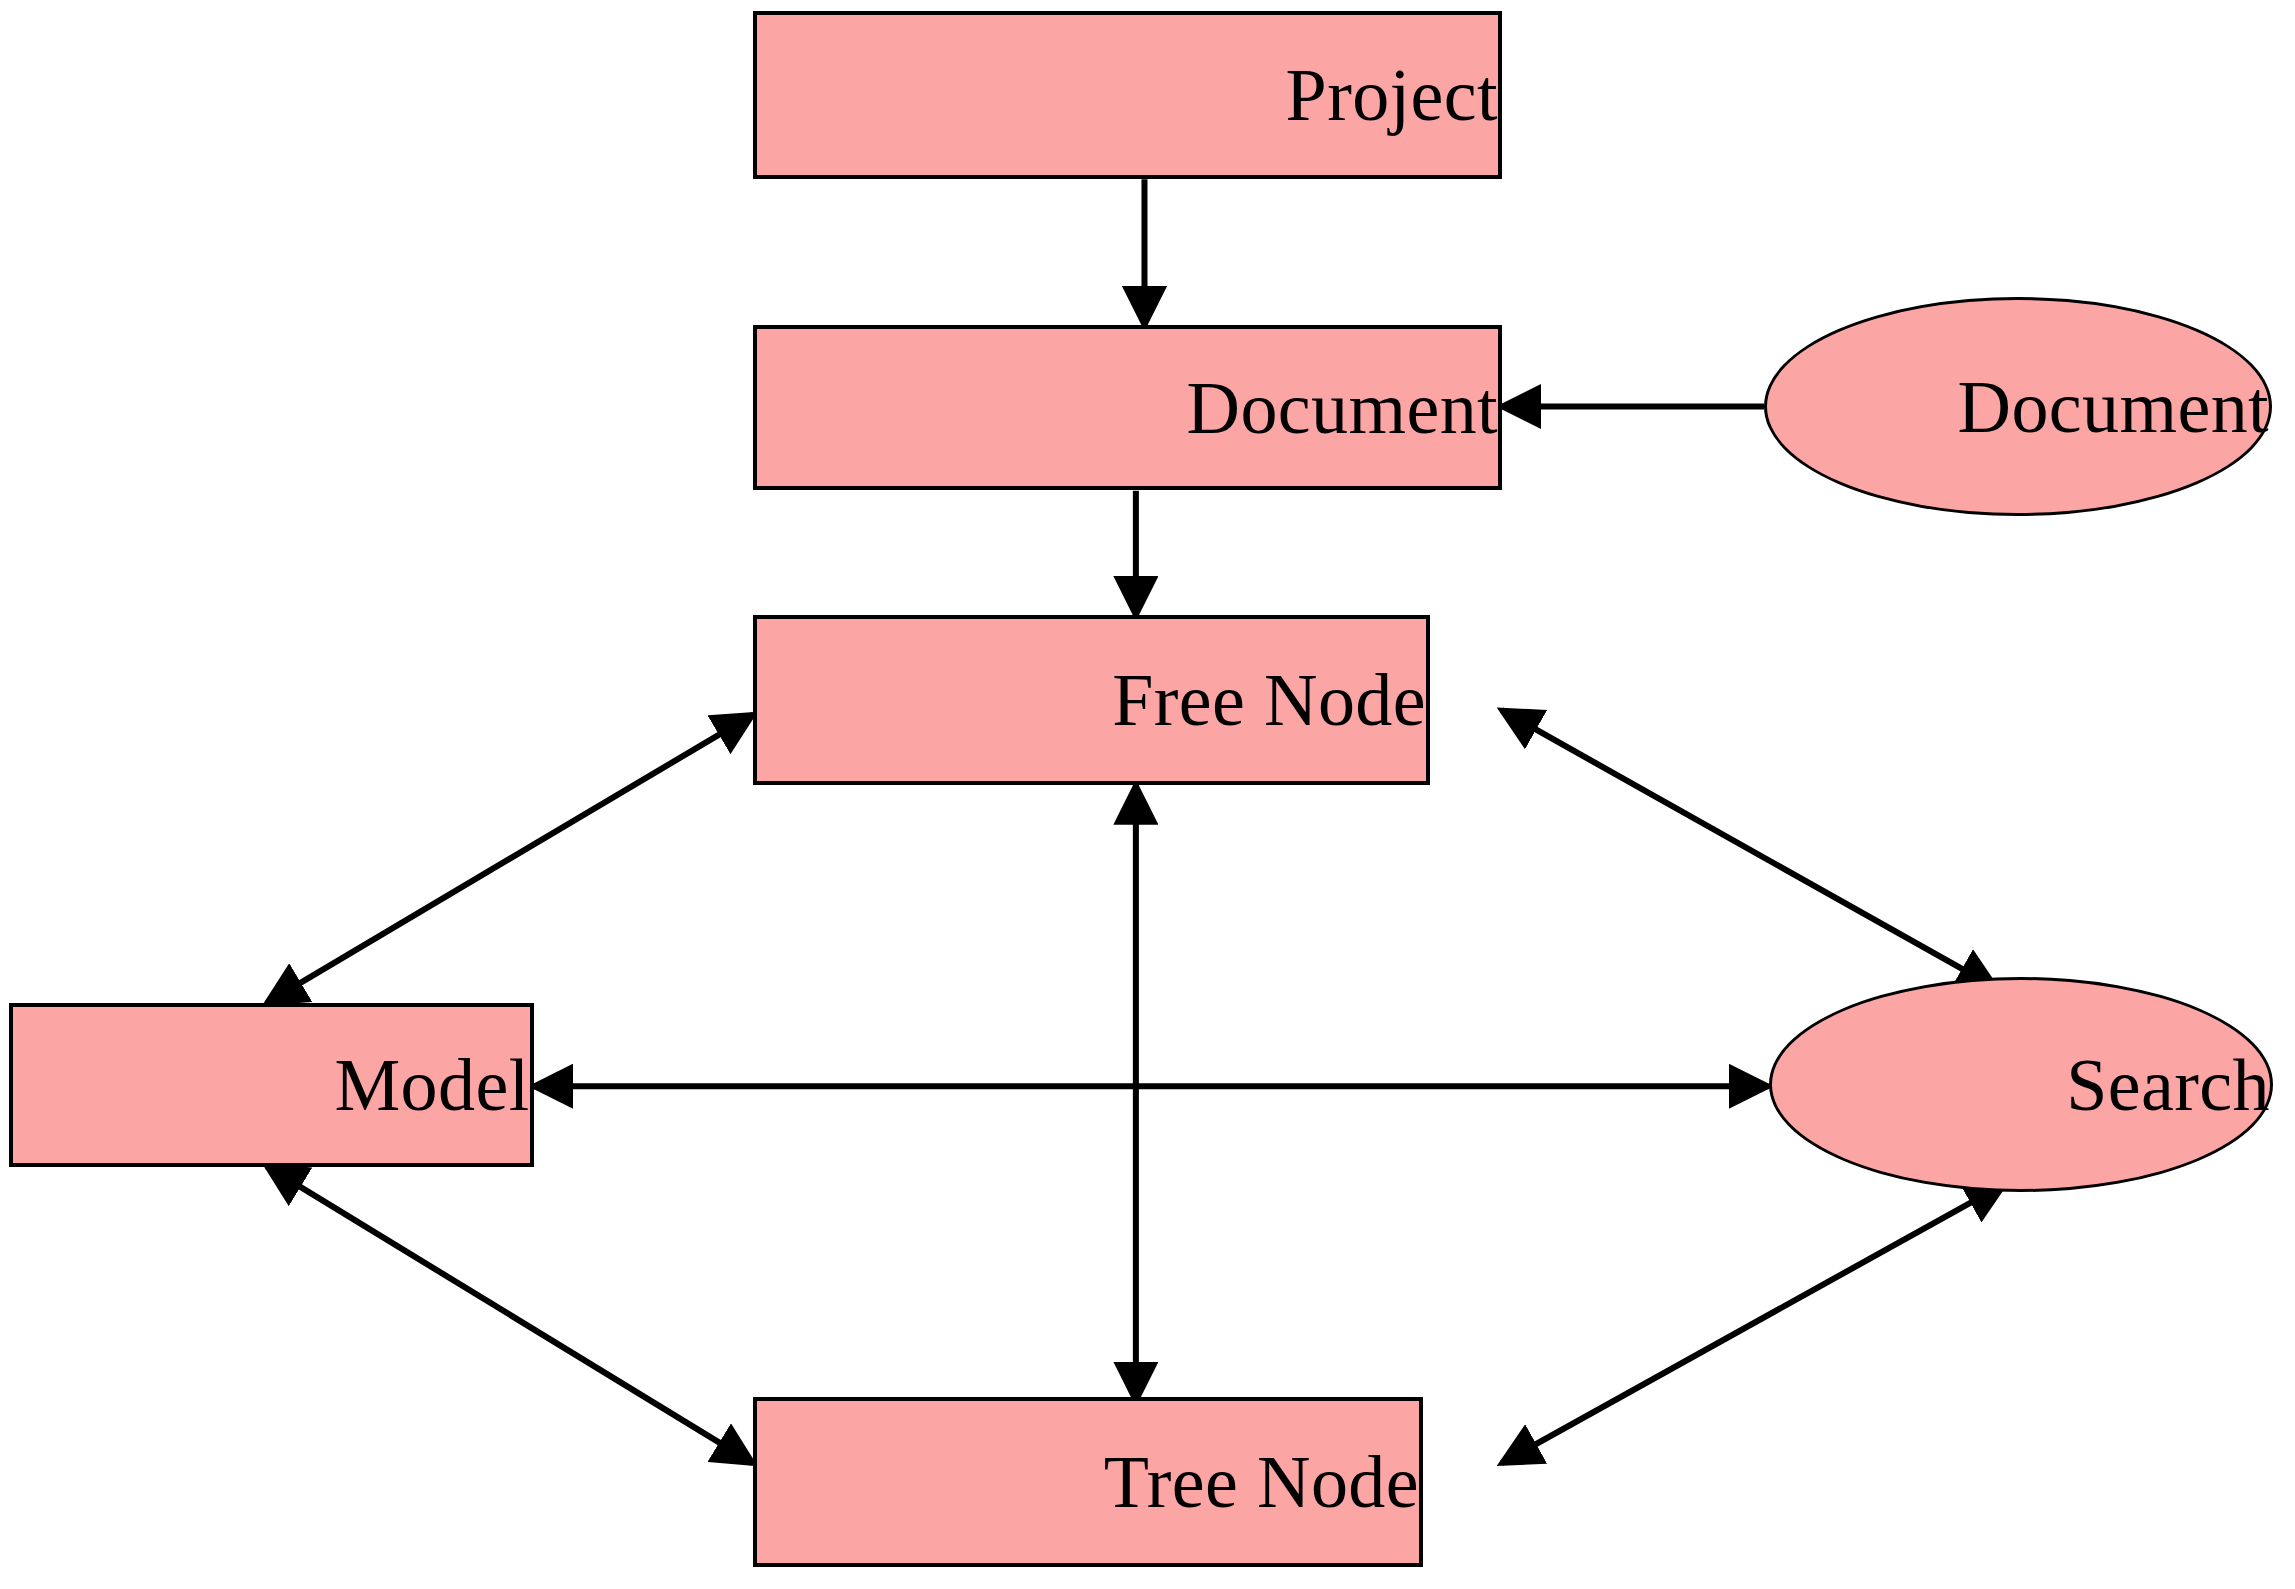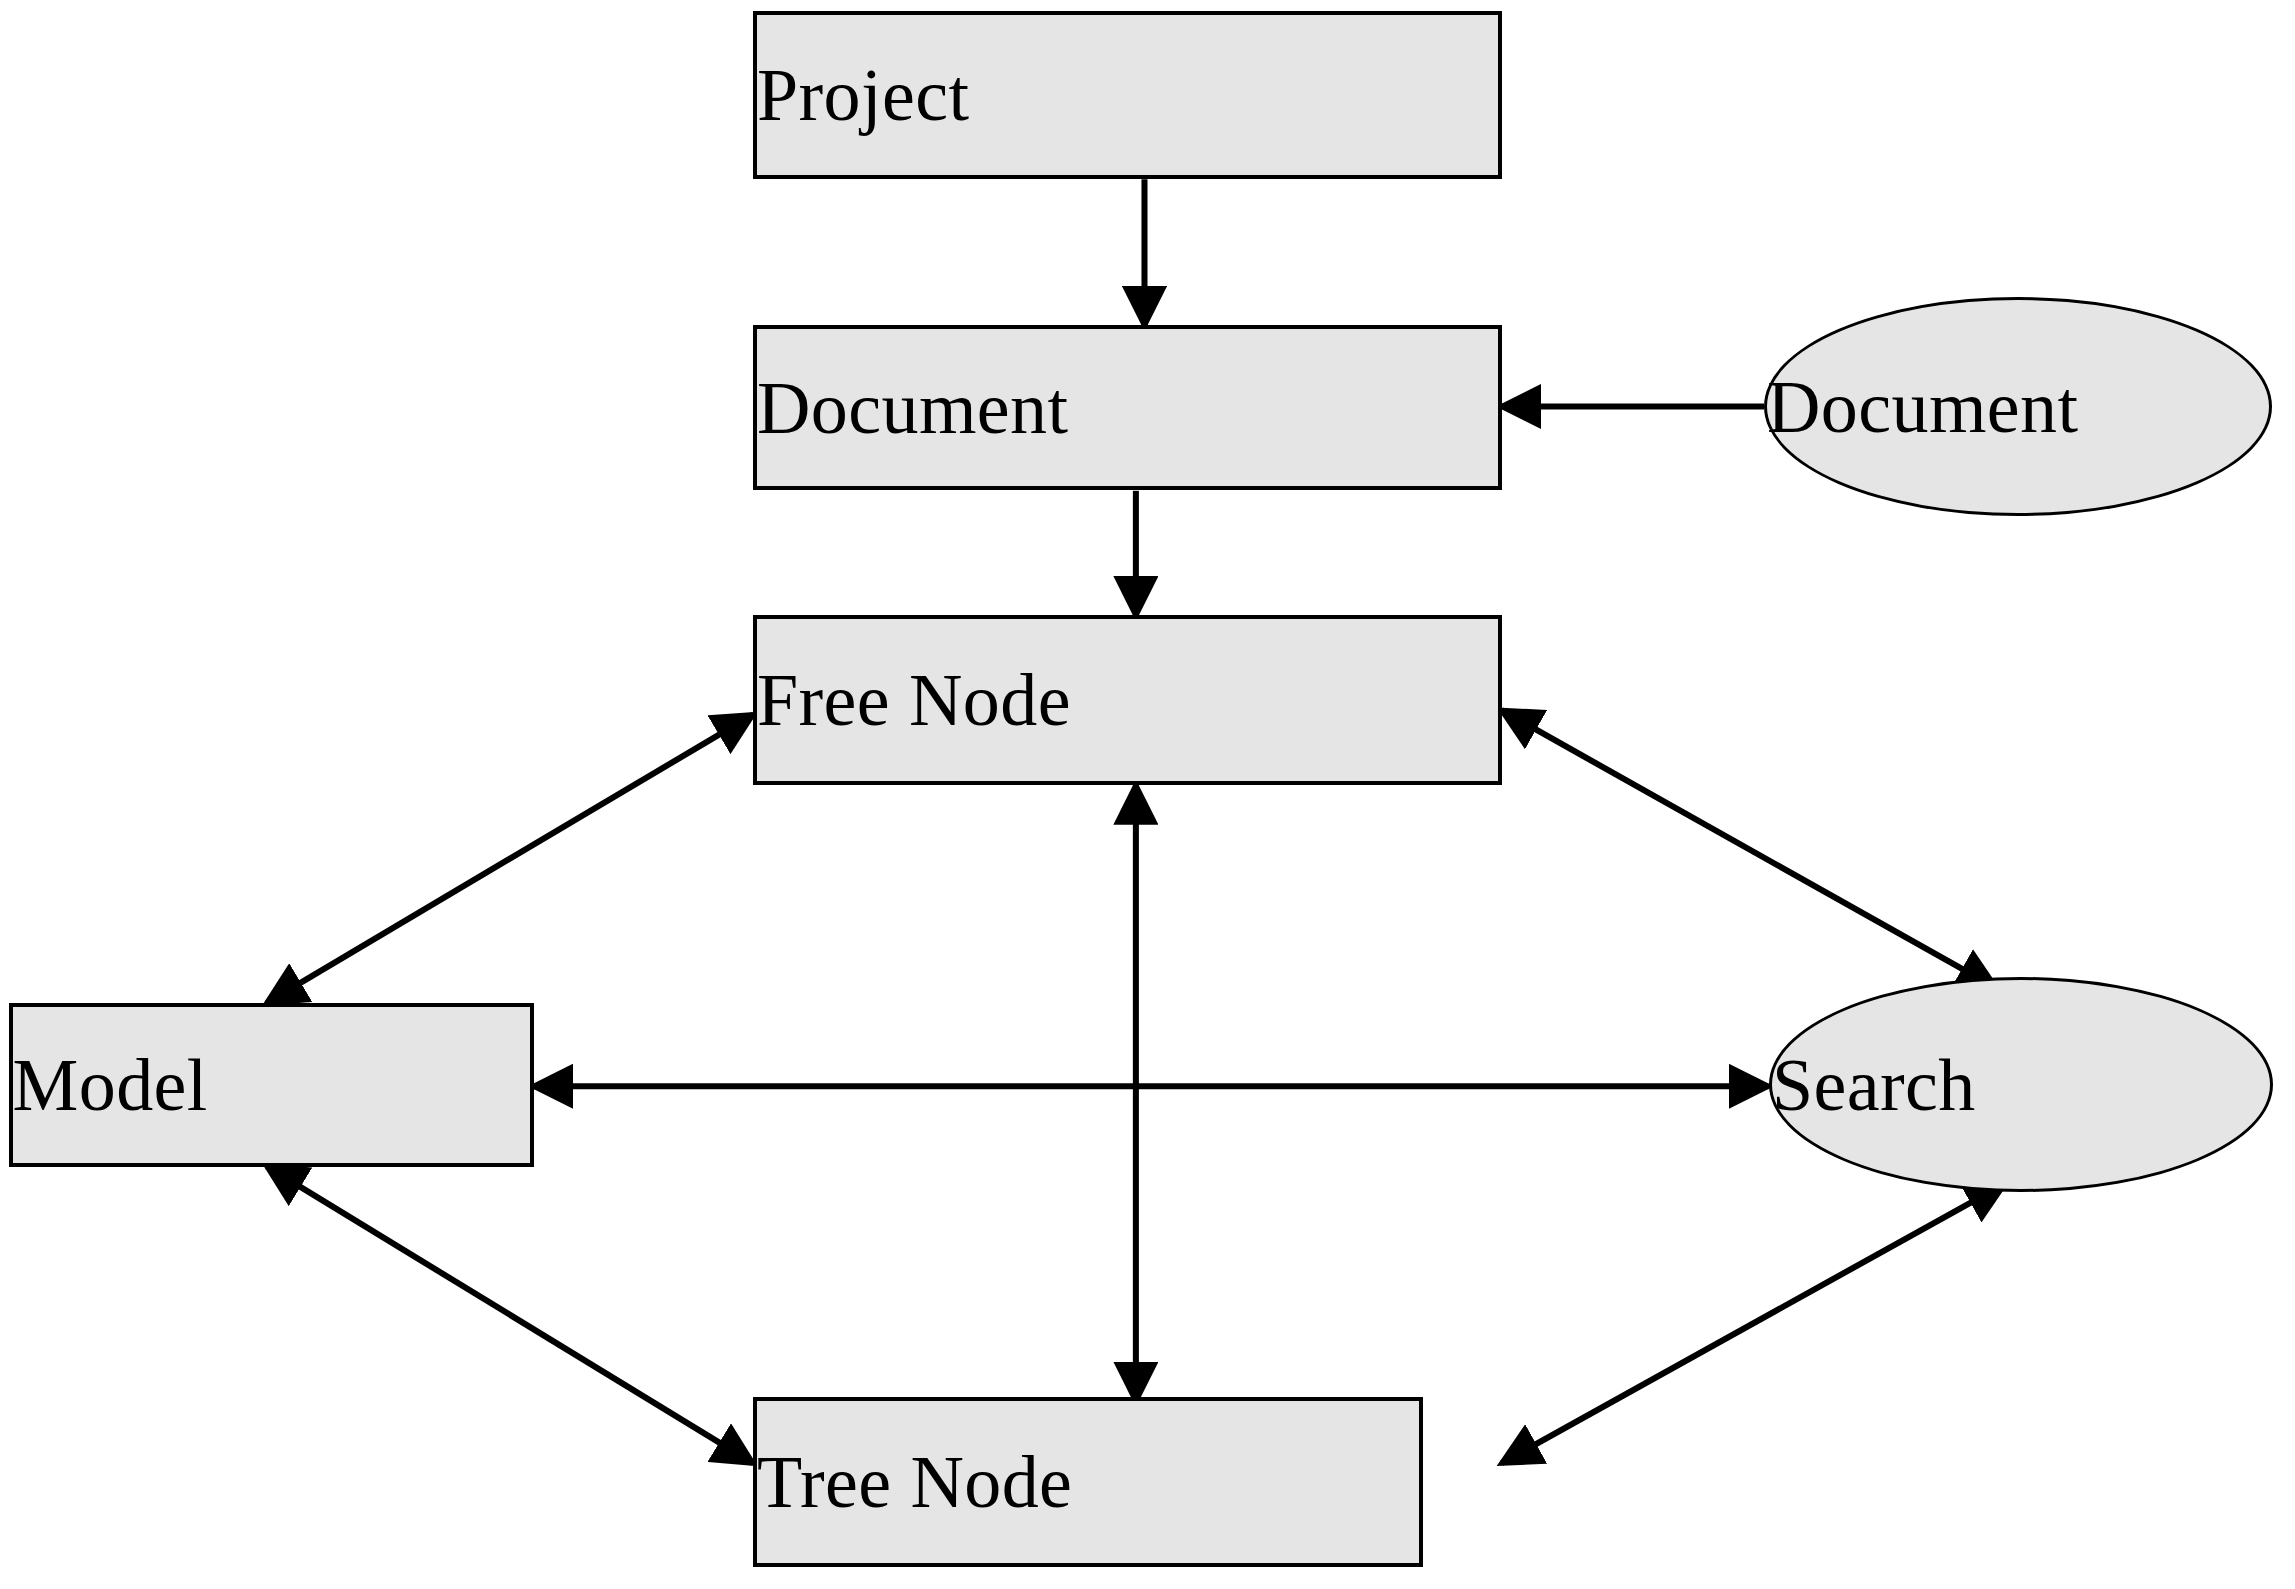--- a/index.html
+++ b/index.html
@@ -19,24 +19,24 @@
     position: absolute;
     left: 0;
     top: 0;
     width: 2295px;
     height: 1590px;
   }
   .node {
     position: absolute;
     display: flex;
     align-items: center;
-    justify-content: flex-start;
+    justify-content: flex-end;
     box-sizing: border-box;
     color: #000000;
-    background: #e5e5e5;
+    background: #fca5a5;
     z-index: 2;
   }
   .node-rect {
     border: 4.3px solid #000000;
   }
   .node-ellipse {
     border: 3.4px solid #000000;
     border-radius: 50%;
   }
   .node-label {
@@ -86,21 +86,21 @@
   </div>
 
   <div class="node node-rect" style="left:753px; top:325px; width:749px; height:165px;">
     <span class="node-label">Document</span>
   </div>
 
   <div class="node node-ellipse" style="left:1764px; top:297px; width:508px; height:219px;">
     <span class="node-label">Document</span>
   </div>
 
-  <div class="node node-rect" style="left:753px; top:615px; width:749px; height:170px;">
+  <div class="node node-rect" style="left:753px; top:615px; width:677px; height:170px;">
     <span class="node-label">Free Node</span>
   </div>
 
   <div class="node node-ellipse" style="left:1769px; top:977px; width:504px; height:215px;">
     <span class="node-label">Search</span>
   </div>
 
   <div class="node node-rect" style="left:8.6px; top:1003px; width:525px; height:164px;">
     <span class="node-label">Model</span>
   </div>

